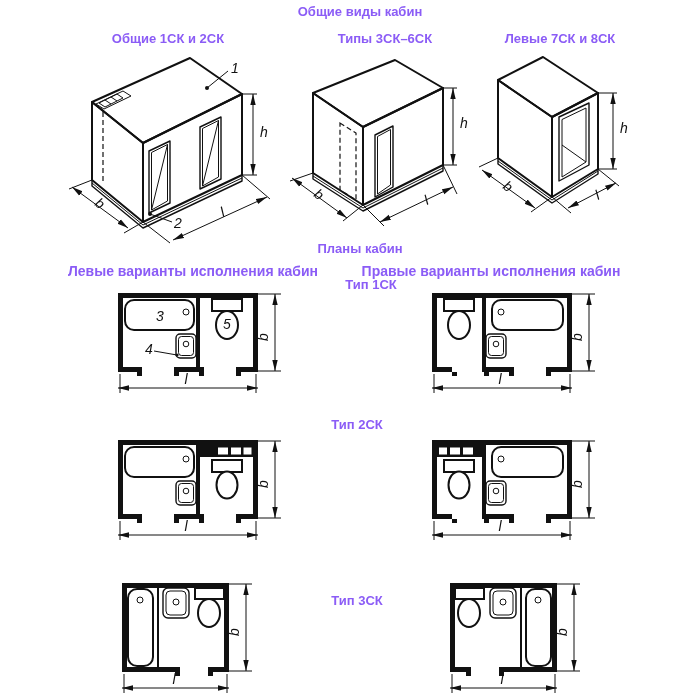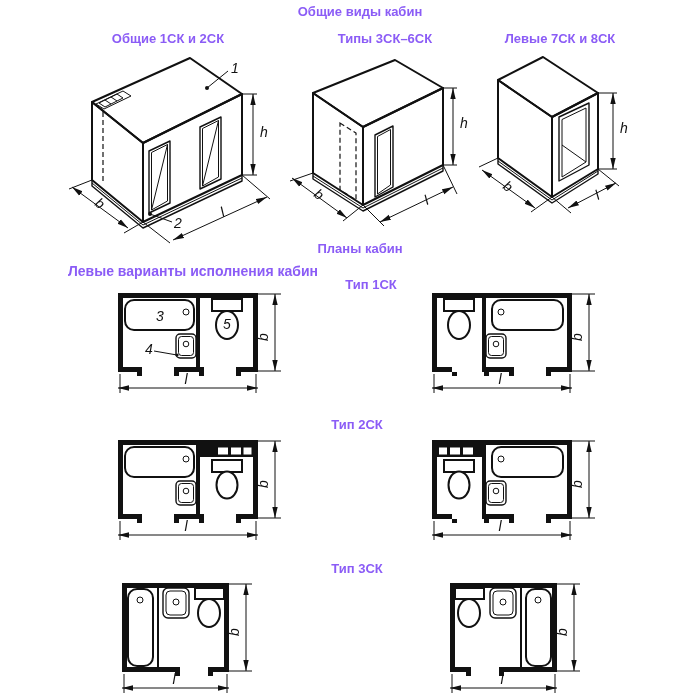--- a/index.html
+++ b/index.html
@@ -33,24 +33,25 @@
     </defs>
   </svg>
 
   <div class="t" style="left:360px;top:4px">Общие виды кабин</div>
   <div class="t" style="left:168px;top:31px">Общие 1СК и 2СК</div>
   <div class="t" style="left:385px;top:31px">Типы 3СК–6СК</div>
   <div class="t" style="left:560px;top:31px">Левые 7СК и 8СК</div>
 
   <div class="t" style="left:360px;top:241px">Планы кабин</div>
   <div class="t hdr" style="left:193px;top:263px">Левые варианты исполнения кабин</div>
+  <div class="t hdr" style="left:491px;top:263px">Правые варианты исполнения кабин</div>
 
   <div class="t" style="left:371px;top:277px">Тип 1СК</div>
   <div class="t" style="left:357px;top:417px">Тип 2СК</div>
-  <div class="t" style="left:357px;top:561px">Тип 3СК</div>
+  <div class="t" style="left:357px;top:593px">Тип 3СК</div>
 
   <svg class="fig" style="left:60px;top:55px" width="220" height="190" viewBox="0 0 220 190">
 
     <polygon class="o" points="32,47 130,3 182,39 83,88"></polygon>
     <polygon class="o" points="32,47 83,88 83,167 32,125"></polygon>
     <polygon class="o" points="83,88 182,39 182,120 83,167"></polygon>
 
     <polyline class="o14" points="32,125 32,131 83,173 182,126 182,120"></polyline>
     <polyline class="thin" points="32,128 83,170 182,123"></polyline>
 

